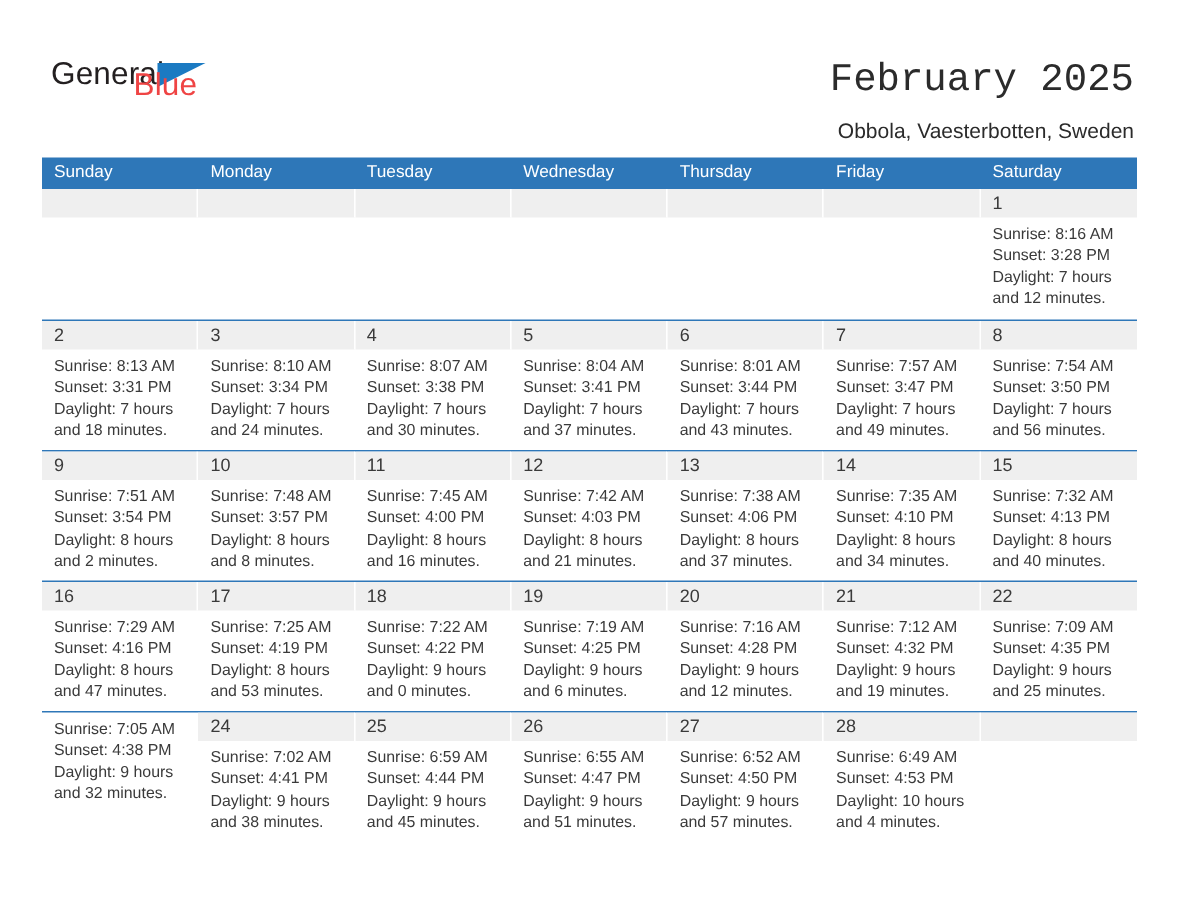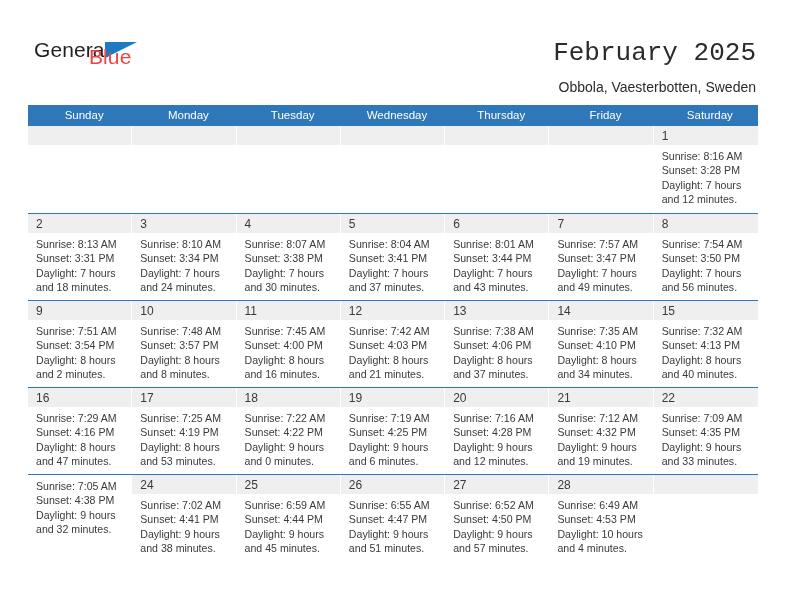--- a/index.html
+++ b/index.html
@@ -96,21 +96,20 @@
   }
   .weekday {
     flex: 1 1 0;
     color: #ffffff;
     font-size: 11.5px;
     line-height: 21px;
     padding-left: 8px;
     box-sizing: border-box;
     white-space: nowrap;
     overflow: hidden;
-    text-align: center;
   }
   .week-row {
     display: flex;
     border-top: 1.3px solid #2e77b8;
     height: 87px;
     box-sizing: border-box;
   }
   .week-row.first {
     border-top: none;
   }
@@ -390,21 +389,21 @@
               <div class="day-line">Daylight: 9 hours</div>
               <div class="day-line">and 19 minutes.</div>
             </div>
           </div>
           <div class="day-cell">
             <div class="day-num-band"><span class="day-num">22</span></div>
             <div class="day-body">
               <div class="day-line">Sunrise: 7:09 AM</div>
               <div class="day-line">Sunset: 4:35 PM</div>
               <div class="day-line">Daylight: 9 hours</div>
-              <div class="day-line">and 33 minutes.</div>
+              <div class="day-line">and 25 minutes.</div>
             </div>
           </div>
         </div>
         <div class="week-row">
           <div class="day-cell">
             <div class="day-body">
               <div class="day-line">Sunrise: 7:05 AM</div>
               <div class="day-line">Sunset: 4:38 PM</div>
               <div class="day-line">Daylight: 9 hours</div>
               <div class="day-line">and 32 minutes.</div>

